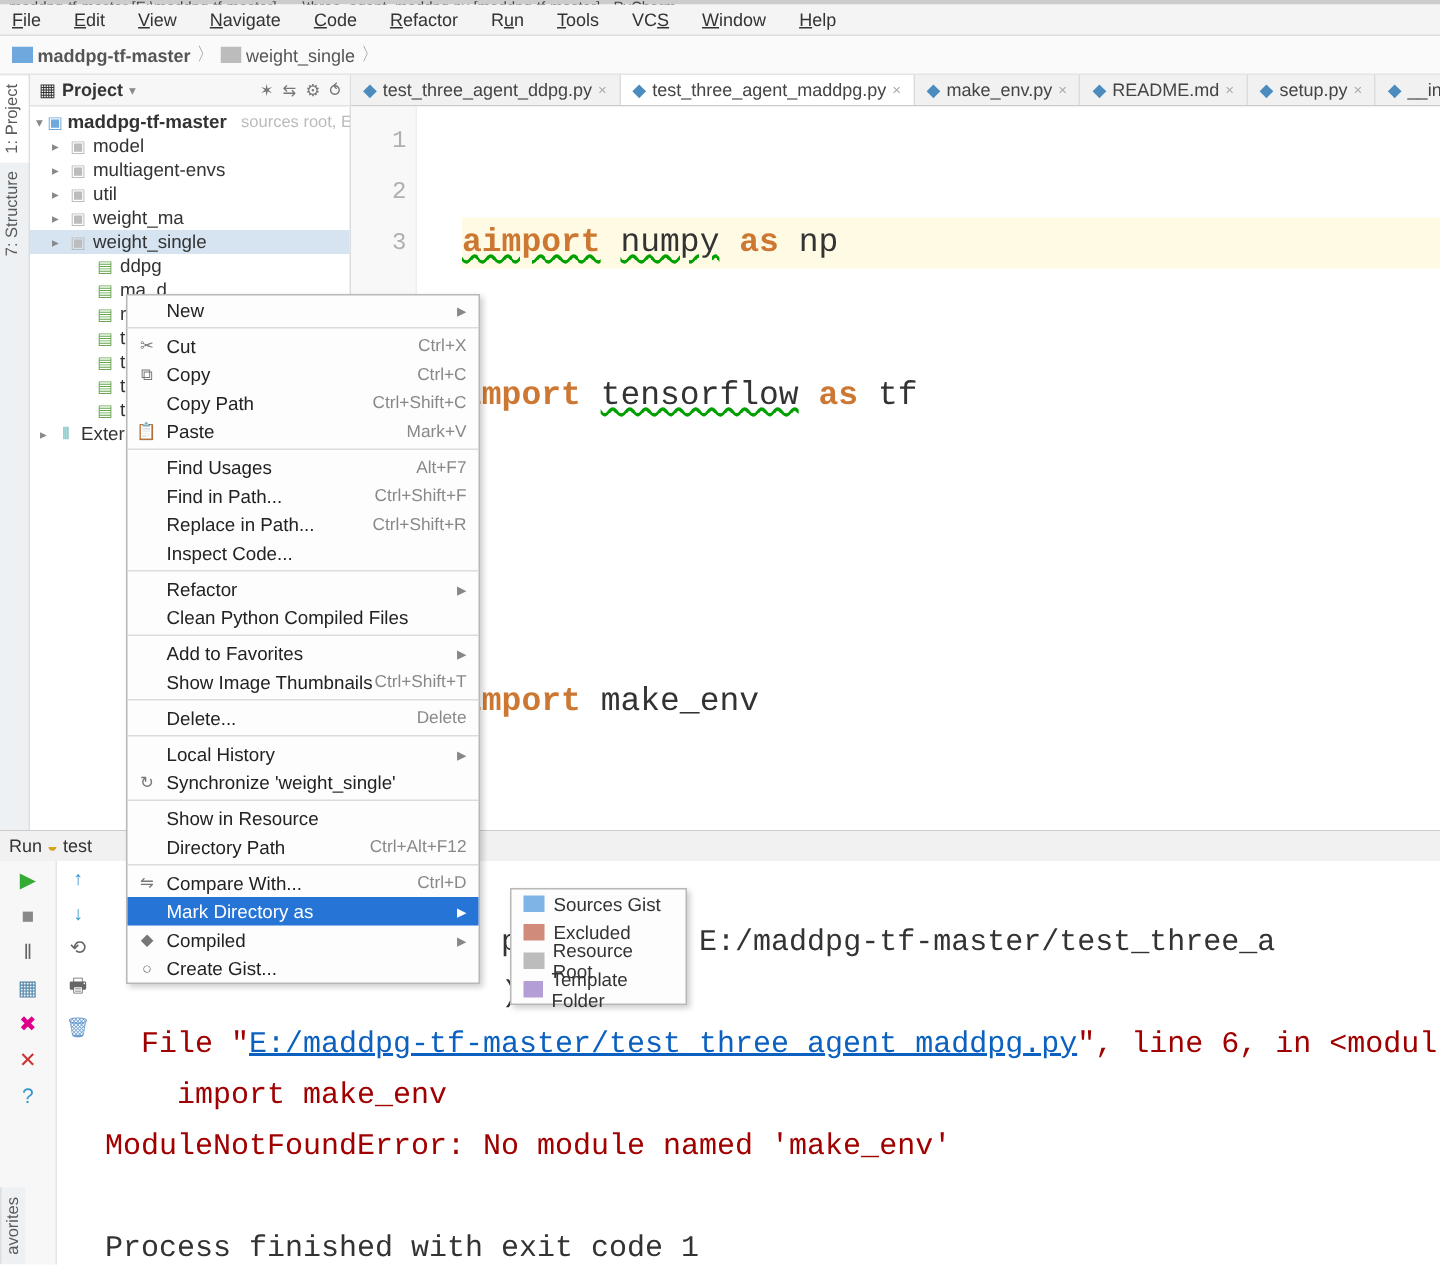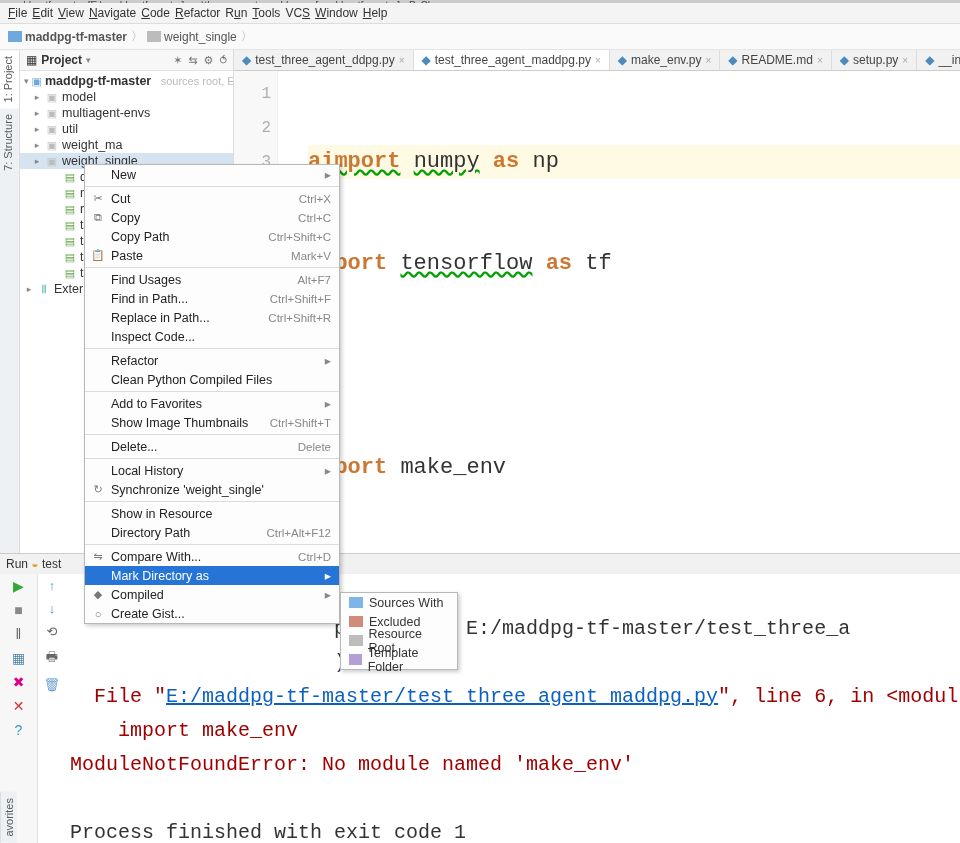--- a/index.html
+++ b/index.html
@@ -1,18 +1,18 @@
 <!DOCTYPE html>
 <html><head>
 <meta charset="utf-8">
 <style>
   * { box-sizing: border-box; margin: 0; padding: 0; }
   body { font-family: "Segoe UI", Tahoma, sans-serif; font-size: 12px; color: #333; background: #fff; width: 960px; height: 843px; overflow: hidden; position: relative; }
   .titlebar { height: 3px; background: #ccc; overflow: hidden; font-size: 10px; color: #444; padding-left: 6px; white-space: nowrap; }
-  .menubar { display: flex; gap: 5px; padding: 3px 8px; border-bottom: 1px solid #ddd; background: #f4f4f4; }
+  .menubar { display: flex; gap: 22px; padding: 3px 8px; border-bottom: 1px solid #ddd; background: #f4f4f4; }
   .menubar span { cursor: default; }
   .menubar span u { text-decoration: underline; }
   .breadcrumb { display: flex; align-items: center; gap: 4px; padding: 4px 8px; border-bottom: 1px solid #e4e4e4; background: #fafafa; font-size: 12px; color: #555; }
   .breadcrumb .fld { display: inline-flex; align-items: center; gap: 3px; color: #555; }
   .chev { color: #999; }
   .main { display: flex; height: calc(100% - 95px); }
   .sidebars { display: flex; flex-direction: column; background: #eef1f3; width: 20px; border-right: 1px solid #ddd; }
   .sidebars .stab { writing-mode: vertical-rl; transform: rotate(180deg); font-size: 11px; padding: 6px 2px; color: #5a5a5a; cursor: default; }
   .stab.active { background: #fff; }
   .projectpanel { width: 214px; border-right: 1px solid #ddd; background: #fff; display: flex; flex-direction: column; }
@@ -42,21 +42,21 @@
   .kw-or { color: #cc7832; font-weight: bold; }
   .under { text-decoration-line: underline; text-decoration-style: wavy; text-decoration-color: #00a000; }
   .runpanel { width: 100%; border-top: 1px solid #ccc; display: flex; position: absolute; left: 0; bottom: 0; height: 270px; background: #fff; }
   .runhdr { position: absolute; left: 0; top: -21px; background: #f1f1f1; border-top: 1px solid #ccc; width: 100%; height: 21px; padding-left: 6px; display: flex; align-items: center; font-size: 12px; }
   .runtools { width: 38px; background: #f7f7f7; border-right: 1px solid #e4e4e4; display: flex; flex-direction: column; align-items: center; padding-top: 4px; gap: 8px; color: #666; font-size: 14px; }
   .runtools2 { width: 28px; display: flex; flex-direction: column; align-items: center; padding-top: 4px; gap: 8px; color: #666; font-size: 13px; }
   .console { flex: 1; font-family: "Consolas","Courier New",monospace; font-size: 20px; line-height: 34px; padding: 4px 4px; overflow: hidden; white-space: pre; color: #333; }
   .console .err { color: #a00000; }
   .console .link { color: #0b60c0; text-decoration: underline; }
   
-  .ctxmenu { position: absolute; left: 84px; top: 164px; width: 256px; background: #fdfdfd; border: 1px solid #b8b8b8; box-shadow: 2px 2px 4px rgba(0,0,0,.2); z-index: 100; font-size: 12.5px; color: #222; }
+  .ctxmenu { position: absolute; left: 84px; top: 196px; width: 236px; background: #fdfdfd; border: 1px solid #b8b8b8; box-shadow: 2px 2px 4px rgba(0,0,0,.2); z-index: 100; font-size: 12.5px; color: #222; }
   .ctxmenu .mrow { display: flex; align-items: center; padding: 2px 8px 2px 26px; position: relative; height: 19px; }
   .ctxmenu .mrow.hover { background: #2675d6; color: #fff; }
   .ctxmenu .sep { border-top: 1px solid #dcdcdc; margin: 2px 0; }
   .ctxmenu .sc { margin-left: auto; color: #888; font-size: 11.5px; }
   .ctxmenu .arrowr { margin-left: auto; color: #888; }
   .ctxmenu .mrow.hover .arrowr { color: #fff; }
   .ctxmenu .micn { position: absolute; left: 6px; width: 14px; text-align: center; color: #777; font-size: 11px; }
   .submenu { position: absolute; left: 340px; top: 592px; width: 118px; background: #fdfdfd; border: 1px solid #b8b8b8; box-shadow: 2px 2px 4px rgba(0,0,0,.2); z-index: 101; font-size: 12.5px; }
   .submenu .mrow { display: flex; align-items: center; gap: 6px; padding: 2px 8px; height: 19px; }
   .subicon { width: 14px; height: 11px; display: inline-block; }
@@ -385,21 +385,21 @@
     </div>
     <div class="mrow">
       <span class="micn">○</span>
       <span>Create Gist...</span>
     </div>
   </div>
 
 <div class="submenu" id="submenu">
     <div class="mrow">
       <span class="subicon ic-blue"></span>
-      <span>Sources With</span>
+      <span>Sources Gist</span>
     </div>
     <div class="mrow">
       <span class="subicon ic-red"></span>
       <span>Excluded</span>
     </div>
     <div class="mrow">
       <span class="subicon ic-gray"></span>
       <span>Resource Root</span>
     </div>
     <div class="mrow">

